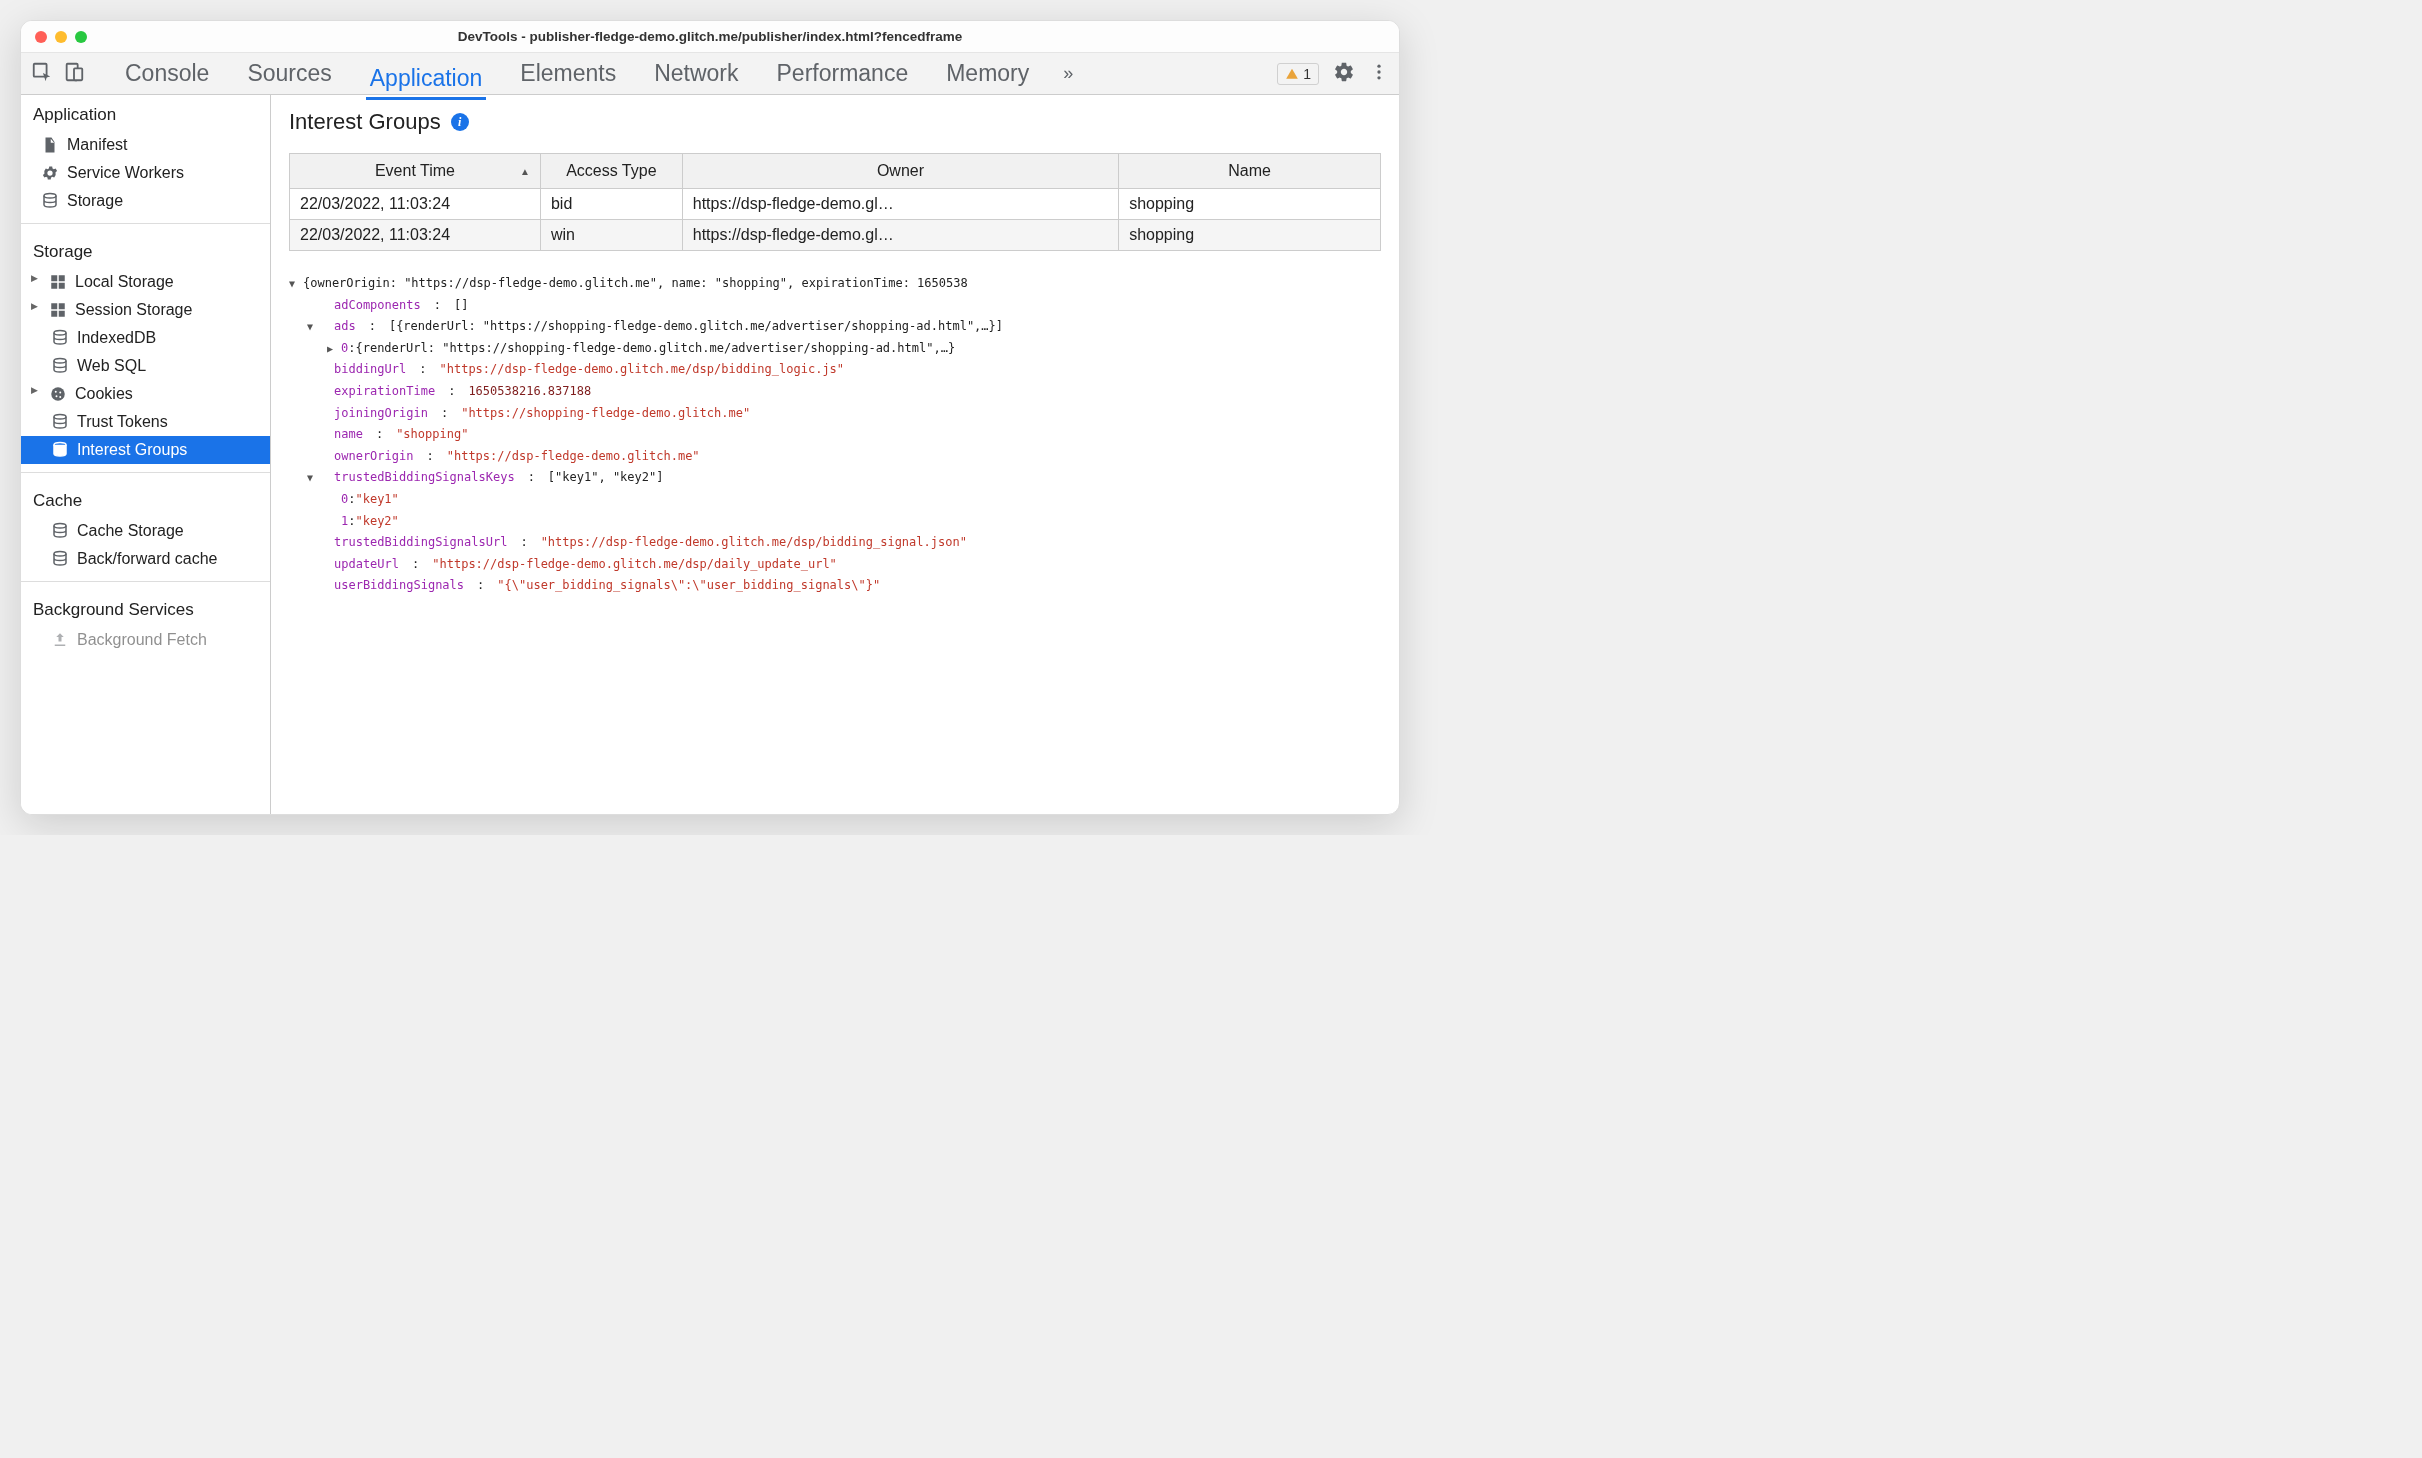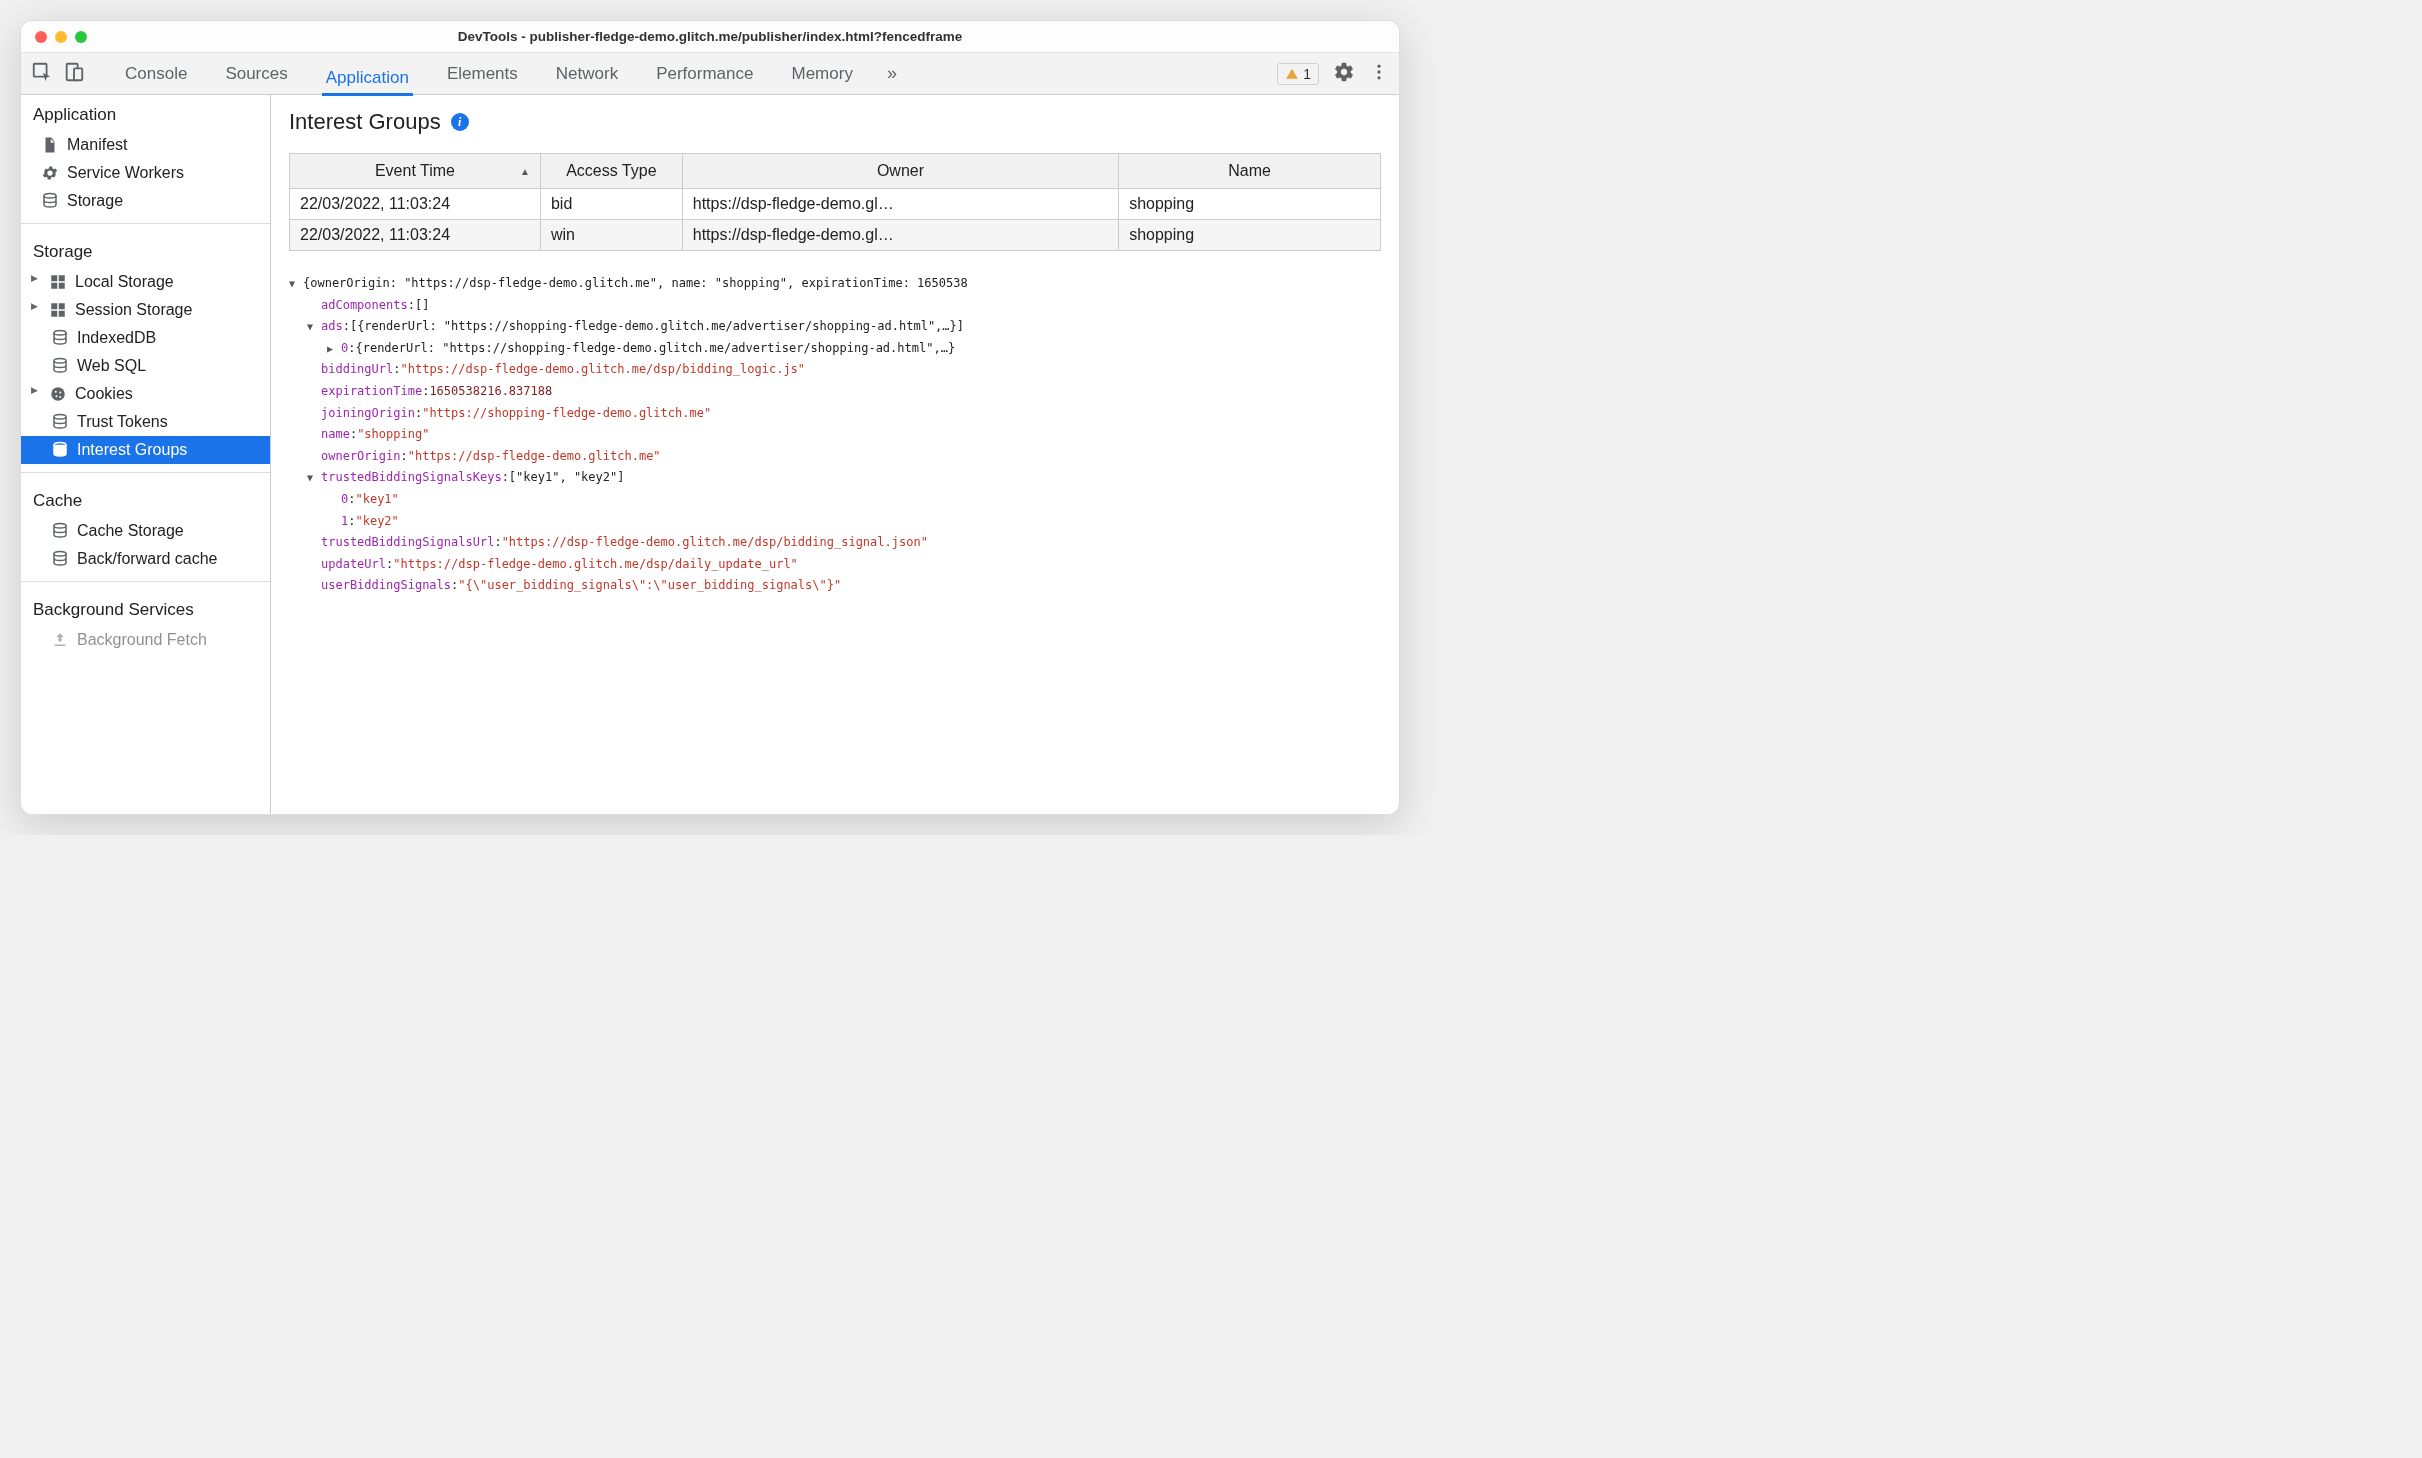--- a/index.html
+++ b/index.html
@@ -52,21 +52,21 @@
     display: flex;
     align-items: center;
     padding: 0 10px;
     border-bottom: 1px solid #ccc;
     gap: 6px;
     background: #f3f3f3;
   }
   .toolbar-left { display:flex; align-items:center; gap:10px; margin-right:20px;}
   .toolbar-left svg { width: 22px; height: 22px; }
   .tabs { display: flex; align-items: center; gap: 30px; flex: 1; padding-left: 10px;}
-  .tab { font-size: 17px; color: #5f6368; cursor: pointer; padding: 8px 4px; }
+  .tab { font-size: 23px; color: #5f6368; cursor: pointer; padding: 8px 4px; }
   .tab.active { color: #1a73e8; border-bottom: 3px solid #1a73e8; margin-bottom:-9px; padding-bottom:5px;}
   .more-tabs { color:#5f6368; font-size:18px; }
   .toolbar-right { display:flex; align-items:center; gap:14px; margin-left:auto;}
   .warning-badge {
     display:flex; align-items:center; gap:4px;
     border:1px solid #d0d0d0; border-radius:3px;
     padding:2px 7px; font-size:14px; color:#333;
   }
   .warning-badge svg { width:14px; height:14px; }
   .gear-icon, .kebab-icon { color:#5f6368; }
@@ -149,21 +149,21 @@
     overflow-x: auto;
   }
   .obj-row { display:flex; align-items:baseline;}
   .obj-arrow { width:14px; display:inline-block; font-size:10px; color:#555; flex-shrink:0;}
   .obj-arrow.down::before { content:"▼"; }
   .obj-arrow.right::before { content:"▶"; }
   .obj-key { color:#9c27b0; }
   .obj-str { color:#c0392b; }
   .obj-num { color:#7f1d1d; }
   .obj-plain { color:#222; }
-  .ind1 { padding-left: 18px;}
+  .ind1 { padding-left: 18px; gap: 13px;}
   .ind2 { padding-left: 38px;}
 </style>
 </head>
 <body>
 
 <div class="window">
 
   <div class="titlebar">
     <div class="traffic">
       <span class="dot red"></span>

